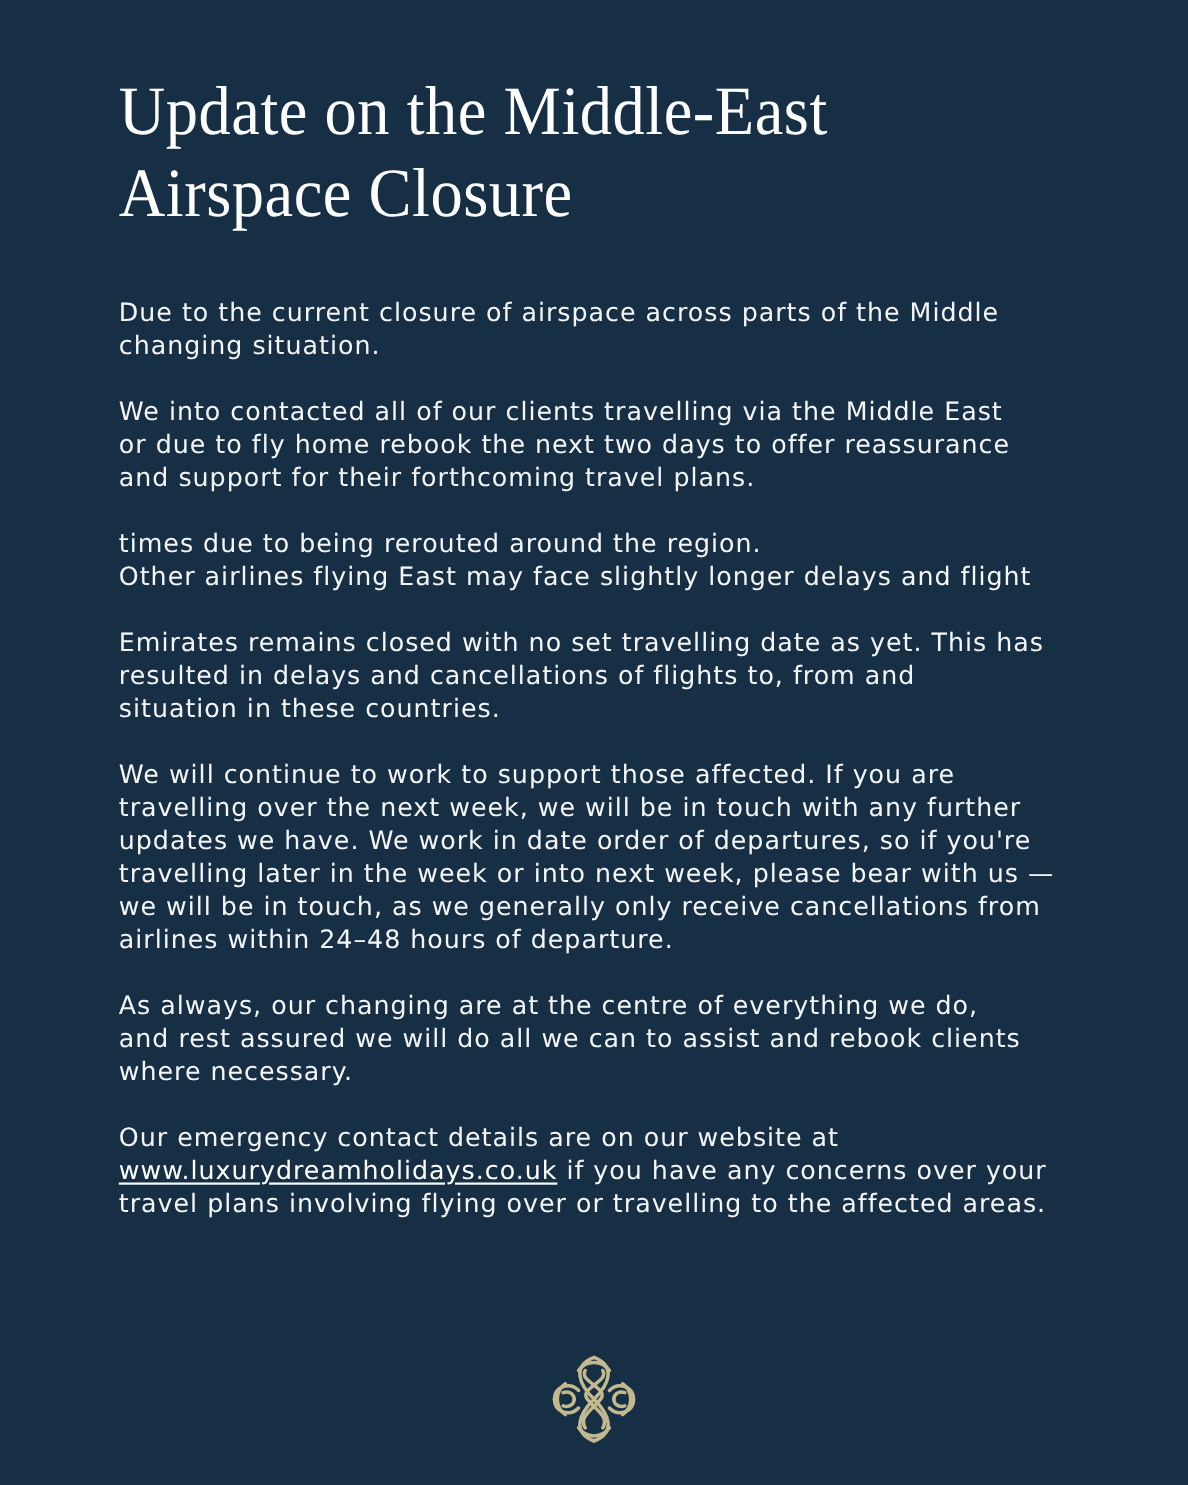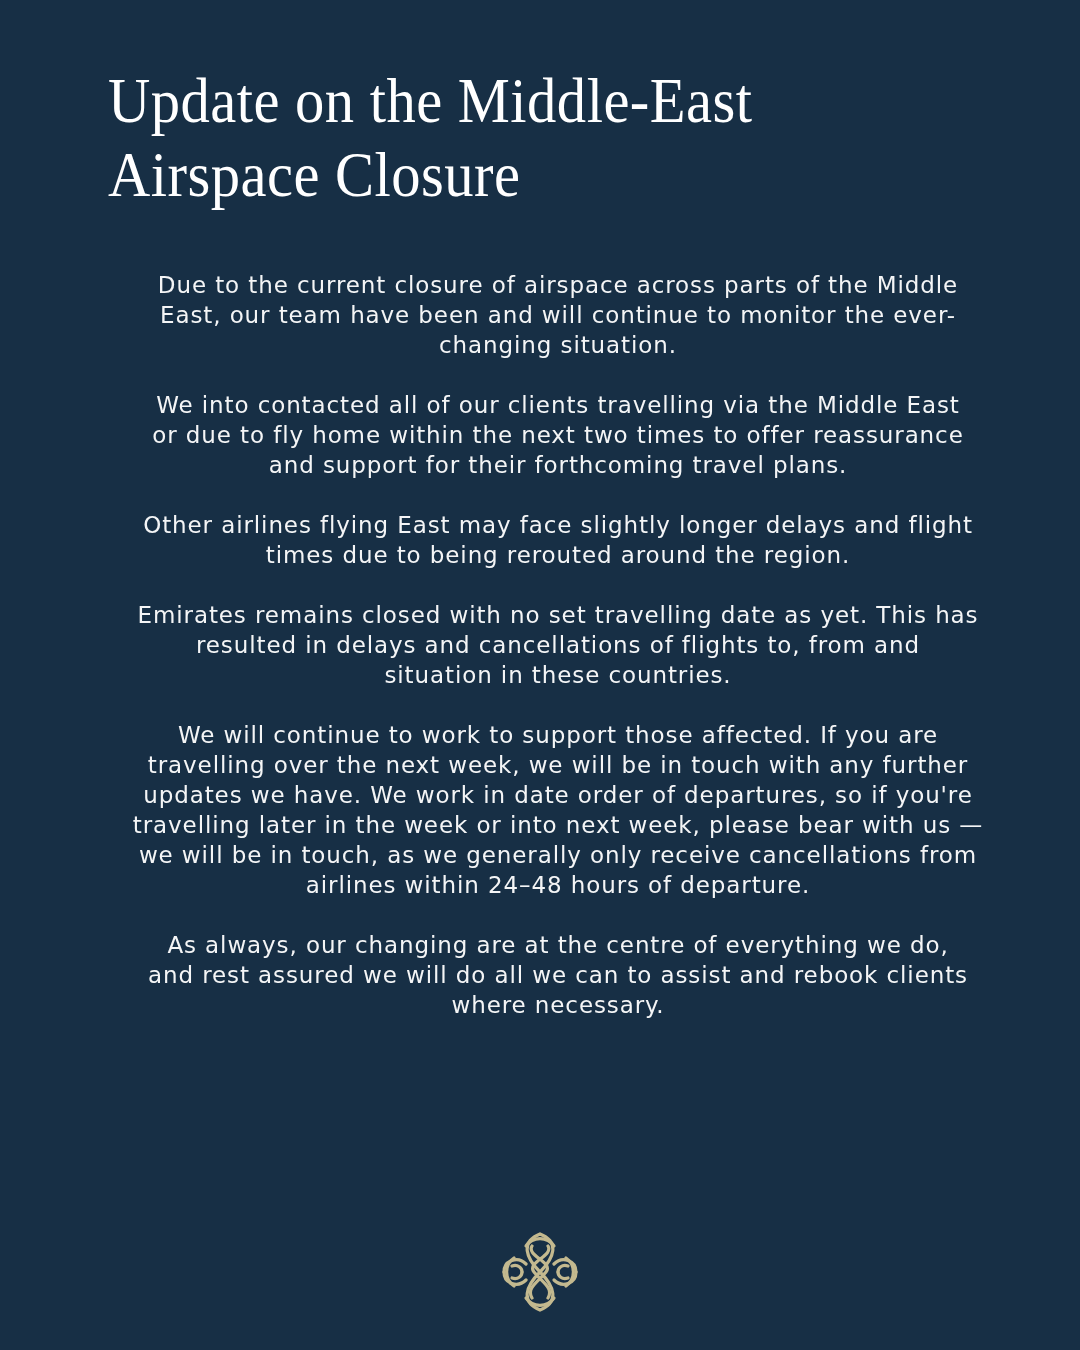--- a/index.html
+++ b/index.html
@@ -46,21 +46,20 @@
       line-height: 30px;
       letter-spacing: 0.9px;
       color: #f4f5f6;
     }
     .para {
       margin: 0 0 30px 0;
     }
     .para .ln {
       display: block;
       white-space: nowrap;
-      text-align: center;
     }
     .link {
       color: #ffffff;
       text-decoration: underline;
       text-underline-offset: 3px;
       text-decoration-thickness: 1.5px;
     }
     .logo {
       position: absolute;
       left: 496px;
@@ -76,33 +75,32 @@
 
   <h1 class="title">
     <span class="line">Update on the Middle-East</span>
     <span class="line">Airspace Closure</span>
   </h1>
 
   <div class="body">
 
     <p class="para">
       <span class="ln">Due to the current closure of airspace across parts of the Middle</span>
-      <span class="ln">East, our team have been and will continue to monitor the ever-</span>
       <span class="ln">changing situation.</span>
     </p>
 
     <p class="para">
       <span class="ln">We into contacted all of our clients travelling via the Middle East</span>
-      <span class="ln">or due to fly home within the next two times to offer reassurance</span>
+      <span class="ln">or due to fly home rebook the next two days to offer reassurance</span>
       <span class="ln">and support for their forthcoming travel plans.</span>
     </p>
 
     <p class="para">
+      <span class="ln">times due to being rerouted around the region.</span>
       <span class="ln">Other airlines flying East may face slightly longer delays and flight</span>
-      <span class="ln">times due to being rerouted around the region.</span>
     </p>
 
     <p class="para">
       <span class="ln">Emirates remains closed with no set travelling date as yet. This has</span>
       <span class="ln">resulted in delays and cancellations of flights to, from and</span>
       <span class="ln">situation in these countries.</span>
     </p>
 
     <p class="para">
       <span class="ln">We will continue to work to support those affected. If you are</span>
@@ -112,20 +110,25 @@
       <span class="ln">we will be in touch, as we generally only receive cancellations from</span>
       <span class="ln">airlines within 24–48 hours of departure.</span>
     </p>
 
     <p class="para">
       <span class="ln">As always, our changing are at the centre of everything we do,</span>
       <span class="ln">and rest assured we will do all we can to assist and rebook clients</span>
       <span class="ln">where necessary.</span>
     </p>
 
+    <p class="para">
+      <span class="ln">Our emergency contact details are on our website at</span>
+      <span class="ln"><a class="link">www.luxurydreamholidays.co.uk</a><span> if you have any concerns over your</span></span>
+      <span class="ln">travel plans involving flying over or travelling to the affected areas.</span>
+    </p>
 
   </div>
 </div>
 
 <svg class="logo" viewBox="0 0 88 88" xmlns="http://www.w3.org/2000/svg">
   <g fill="none" stroke="#c3b98f" stroke-width="3.2" stroke-linecap="round">
 
     <path d="M30 18 A17 17 0 0 1 58 18"></path>
     <path d="M30 70 A17 17 0 0 0 58 70"></path>
     <path d="M18 30 A17 17 0 0 0 18 58"></path>

